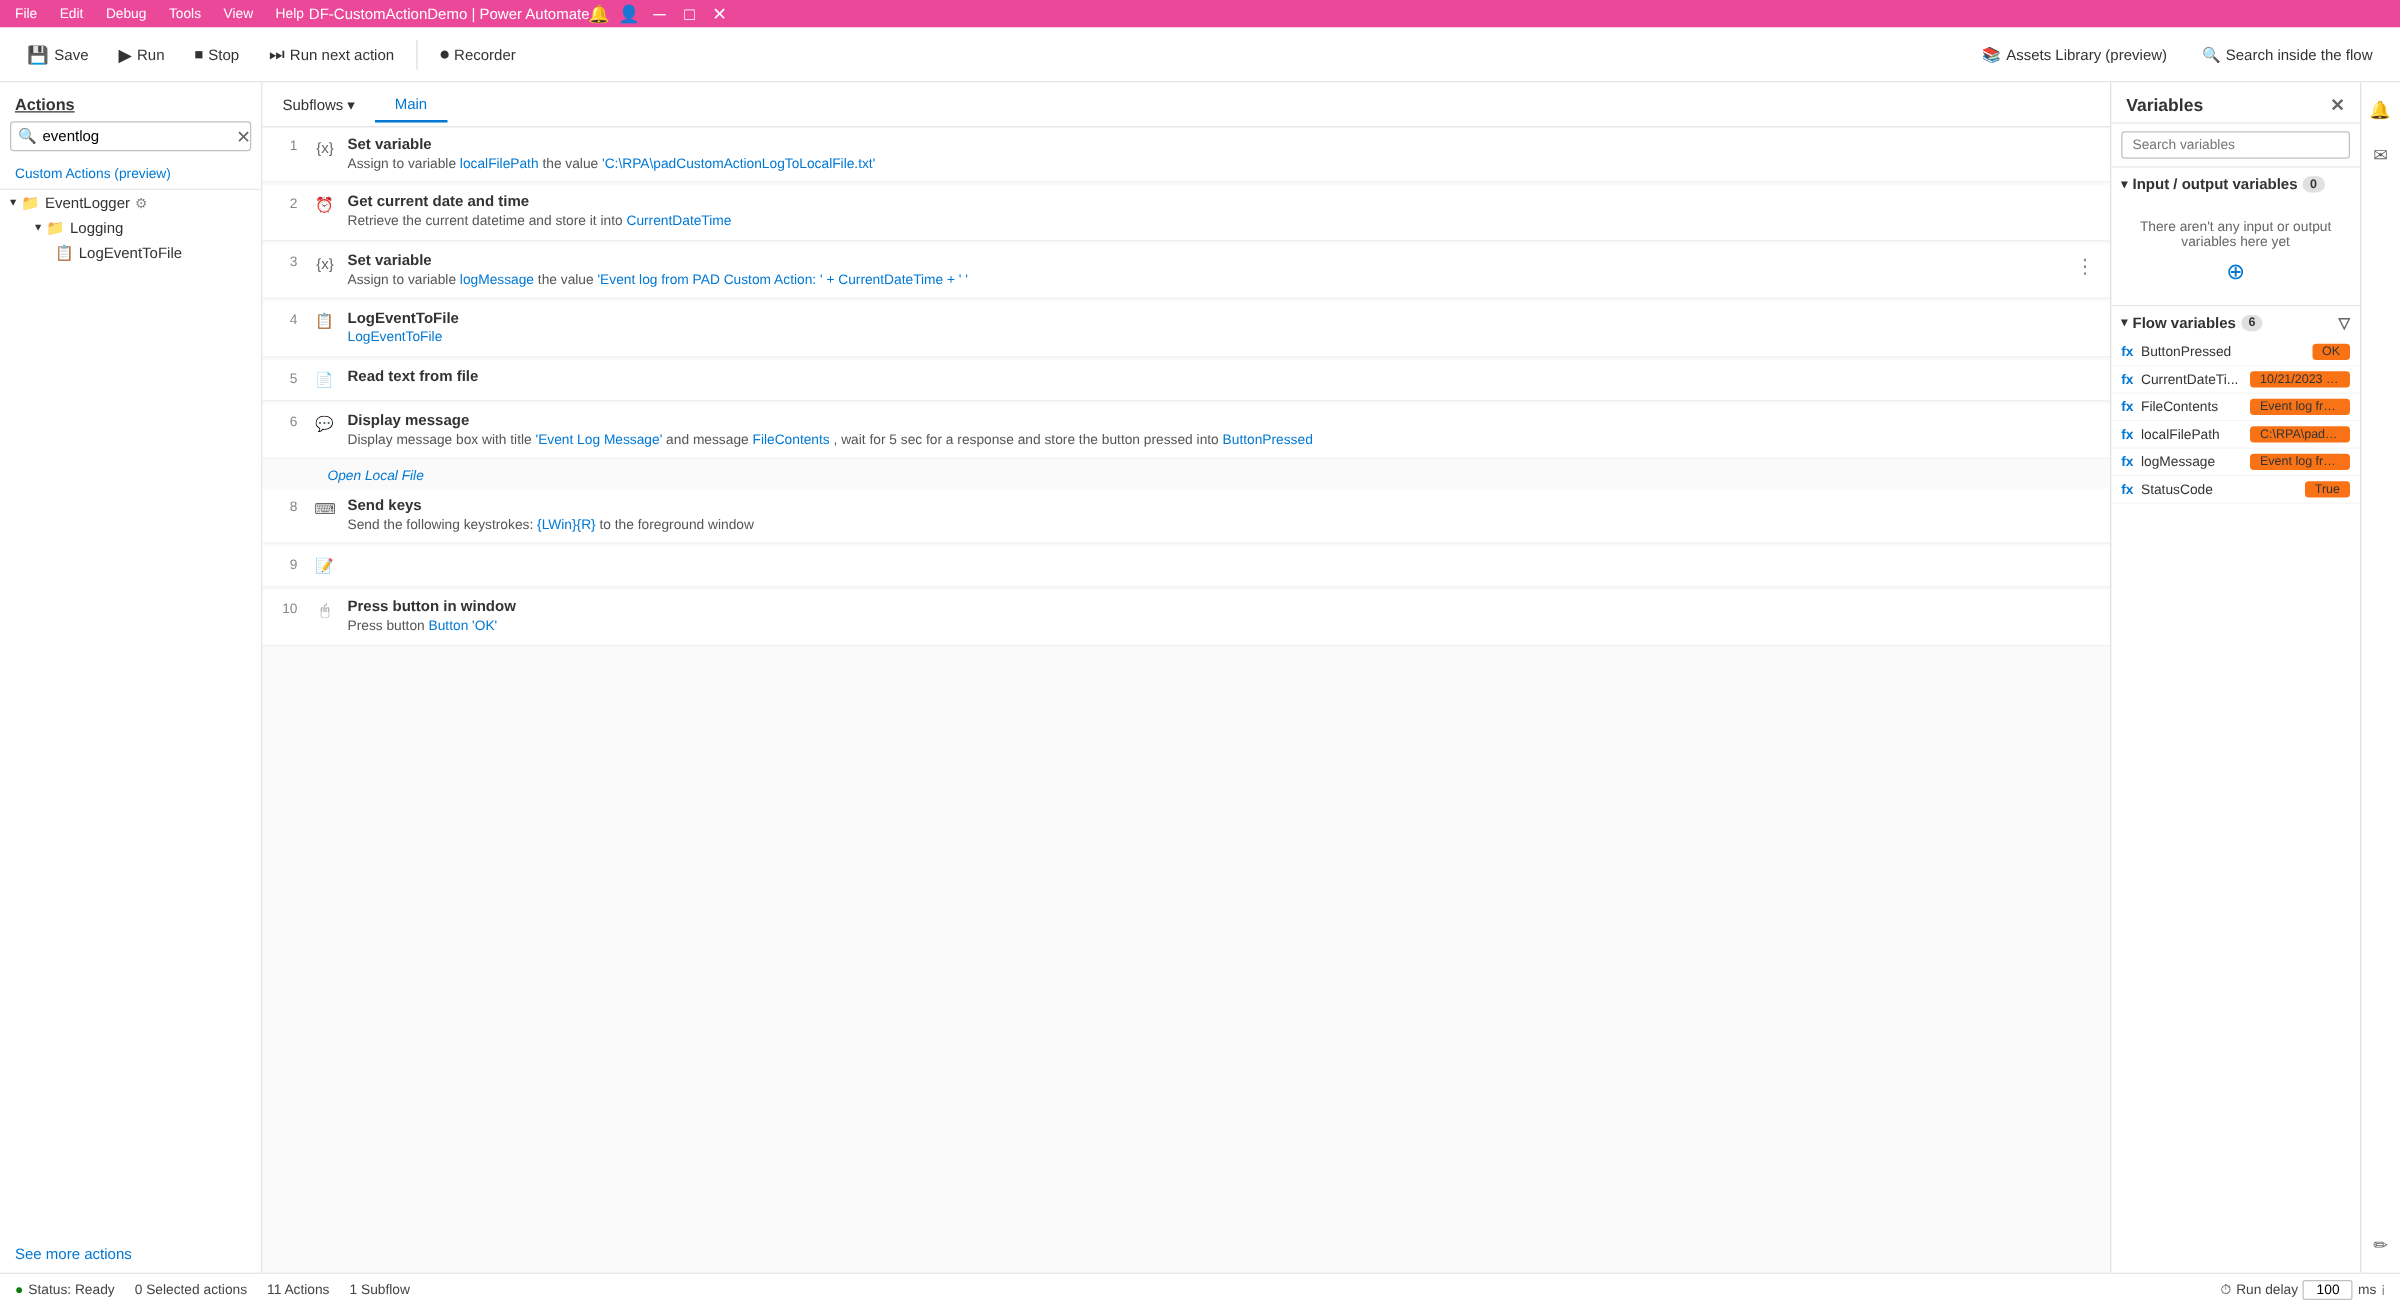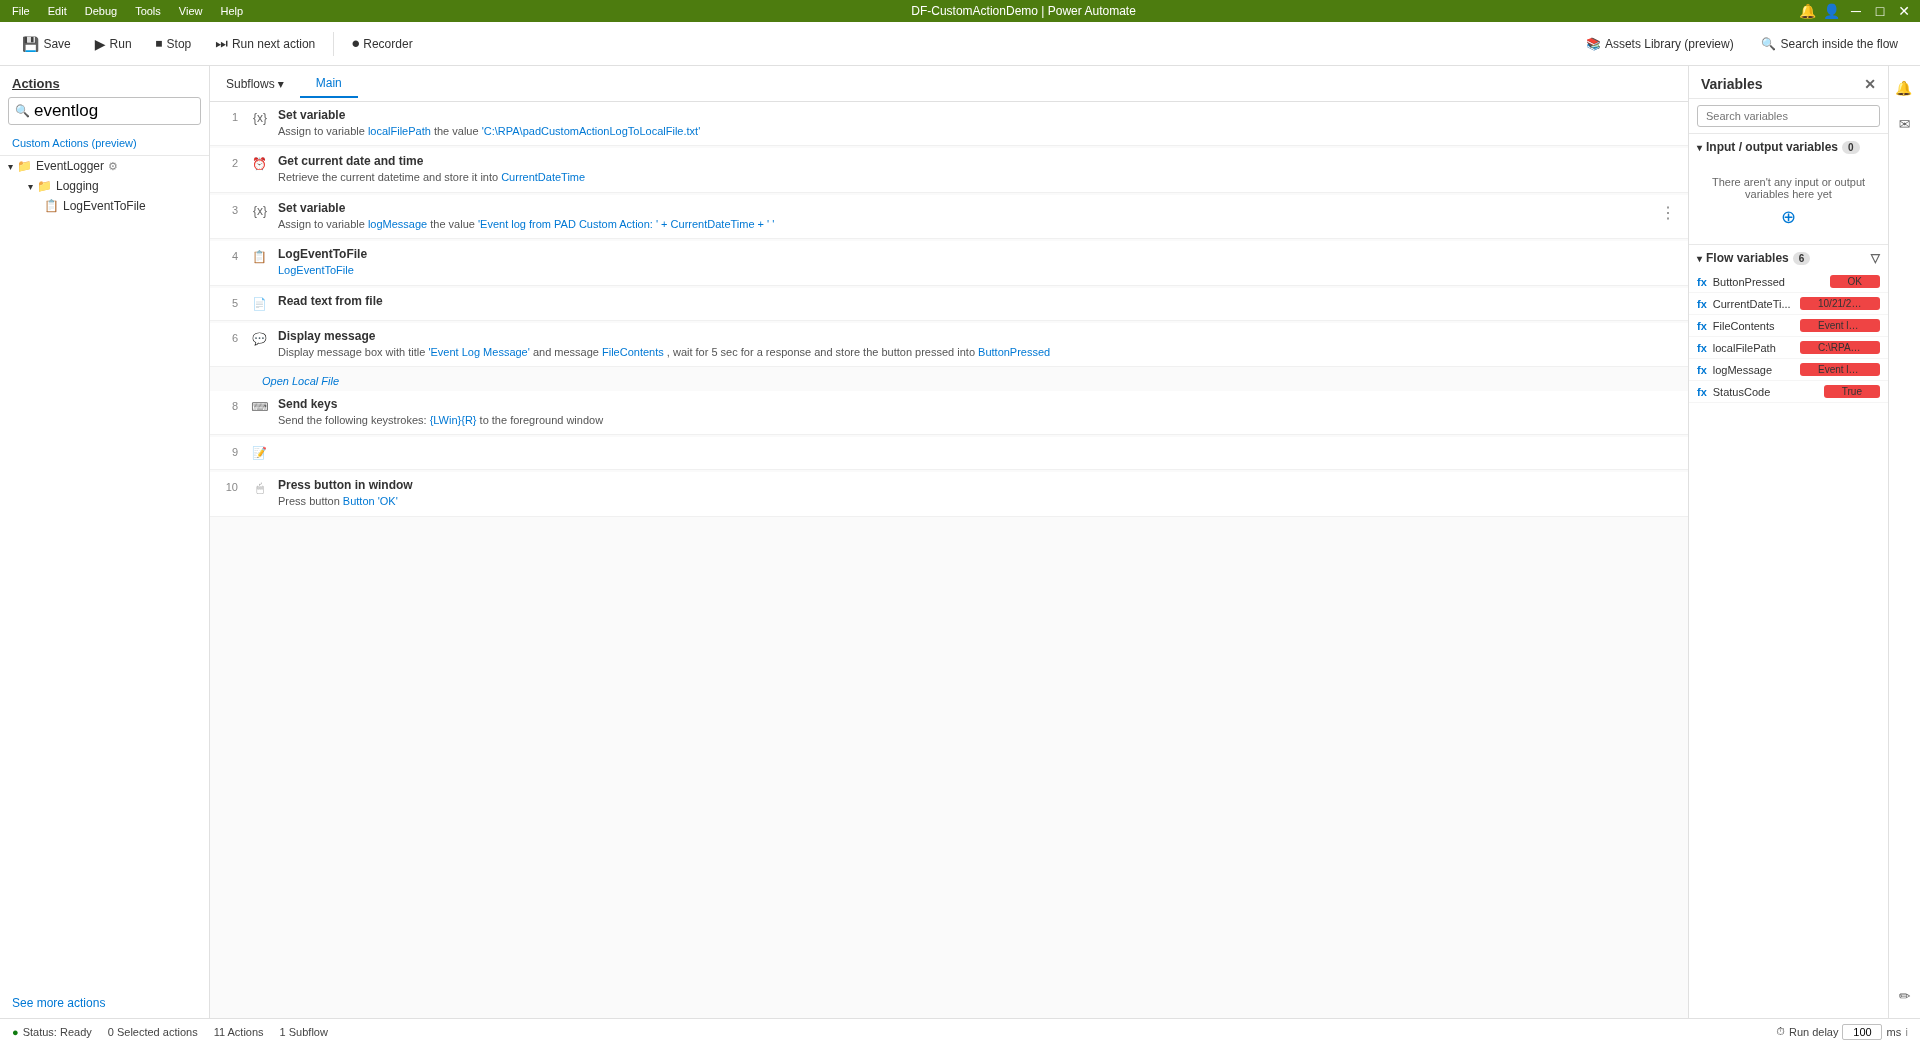--- a/index.html
+++ b/index.html
@@ -1,25 +1,24 @@
 <!DOCTYPE html>
 <html><head>
   <meta charset="utf-8">
   <style>
     * { box-sizing: border-box; margin: 0; padding: 0; }
     body { font-family: 'Segoe UI', sans-serif; font-size: 12px; background: #f5f5f5; overflow: hidden; }
 
     
     .title-bar {
-      background: #4d7c0f;
+      background: #ec4899;
       color: white;
       height: 22px;
       display: flex;
       align-items: center;
-      justify-content: space-between;
       padding: 0 8px;
       font-size: 11px;
     }
     .title-bar-left { display: flex; align-items: center; gap: 12px; }
     .title-bar-menu { display: flex; gap: 10px; font-size: 11px; }
     .title-bar-menu span { cursor: pointer; padding: 2px 4px; }
     .title-bar-center { font-size: 12px; font-weight: 500; }
     .title-bar-right { display: flex; align-items: center; gap: 8px; }
     .title-bar-btn { width: 16px; height: 16px; display: flex; align-items: center; justify-content: center; cursor: pointer; font-size: 14px; }
 
@@ -88,21 +87,21 @@
       display: flex;
       align-items: center;
       border: 1px solid #c0c0c0;
       border-radius: 3px;
       padding: 3px 6px;
       background: white;
     }
     .search-box input {
       border: none;
       outline: none;
-      font-size: 17px;
+      font-size: 12px;
       flex: 1;
       background: transparent;
     }
     .search-clear { cursor: pointer; color: #666; font-size: 14px; }
     .custom-actions-banner {
       padding: 6px 12px;
       font-size: 11px;
       color: #0078d4;
       cursor: pointer;
       border-bottom: 1px solid #e8e8e8;
@@ -287,23 +286,23 @@
     .flow-var-item {
       display: flex;
       align-items: center;
       padding: 4px 8px;
       font-size: 11px;
       border-bottom: 1px solid #f5f5f5;
     }
     .flow-var-icon { color: #0078d4; margin-right: 6px; font-size: 11px; font-weight: bold; }
     .flow-var-name { color: #333; font-weight: 500; flex: 1; white-space: nowrap; overflow: hidden; text-overflow: ellipsis; }
     .flow-var-value {
-      background: #ef4444;
-      color: #333;
-      padding: 1px 18px;
+      background: #f97316;
+      color: #333;
+      padding: 1px 8px;
       border-radius: 3px;
       font-size: 10px;
       max-width: 80px;
       white-space: nowrap;
       overflow: hidden;
       text-overflow: ellipsis;
     }
 
     
     .right-sidebar {

